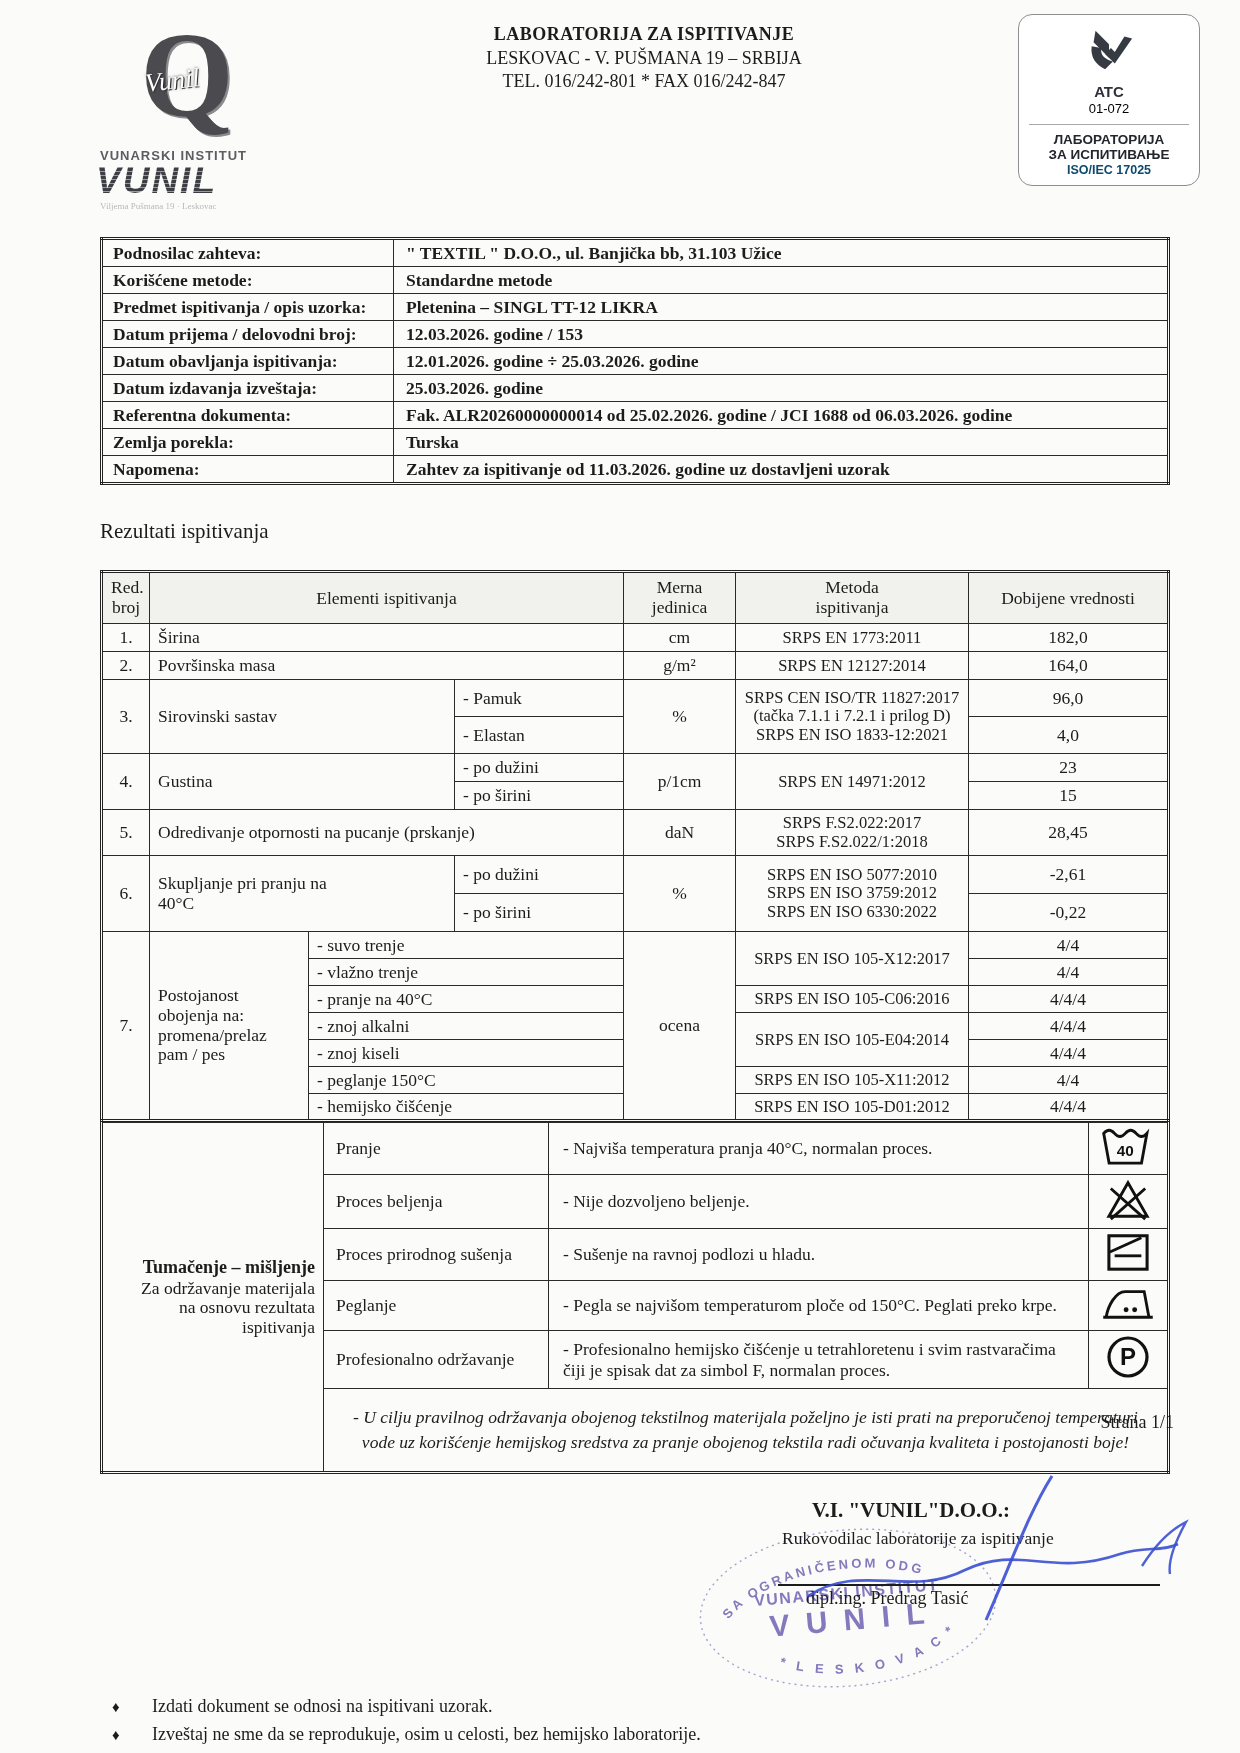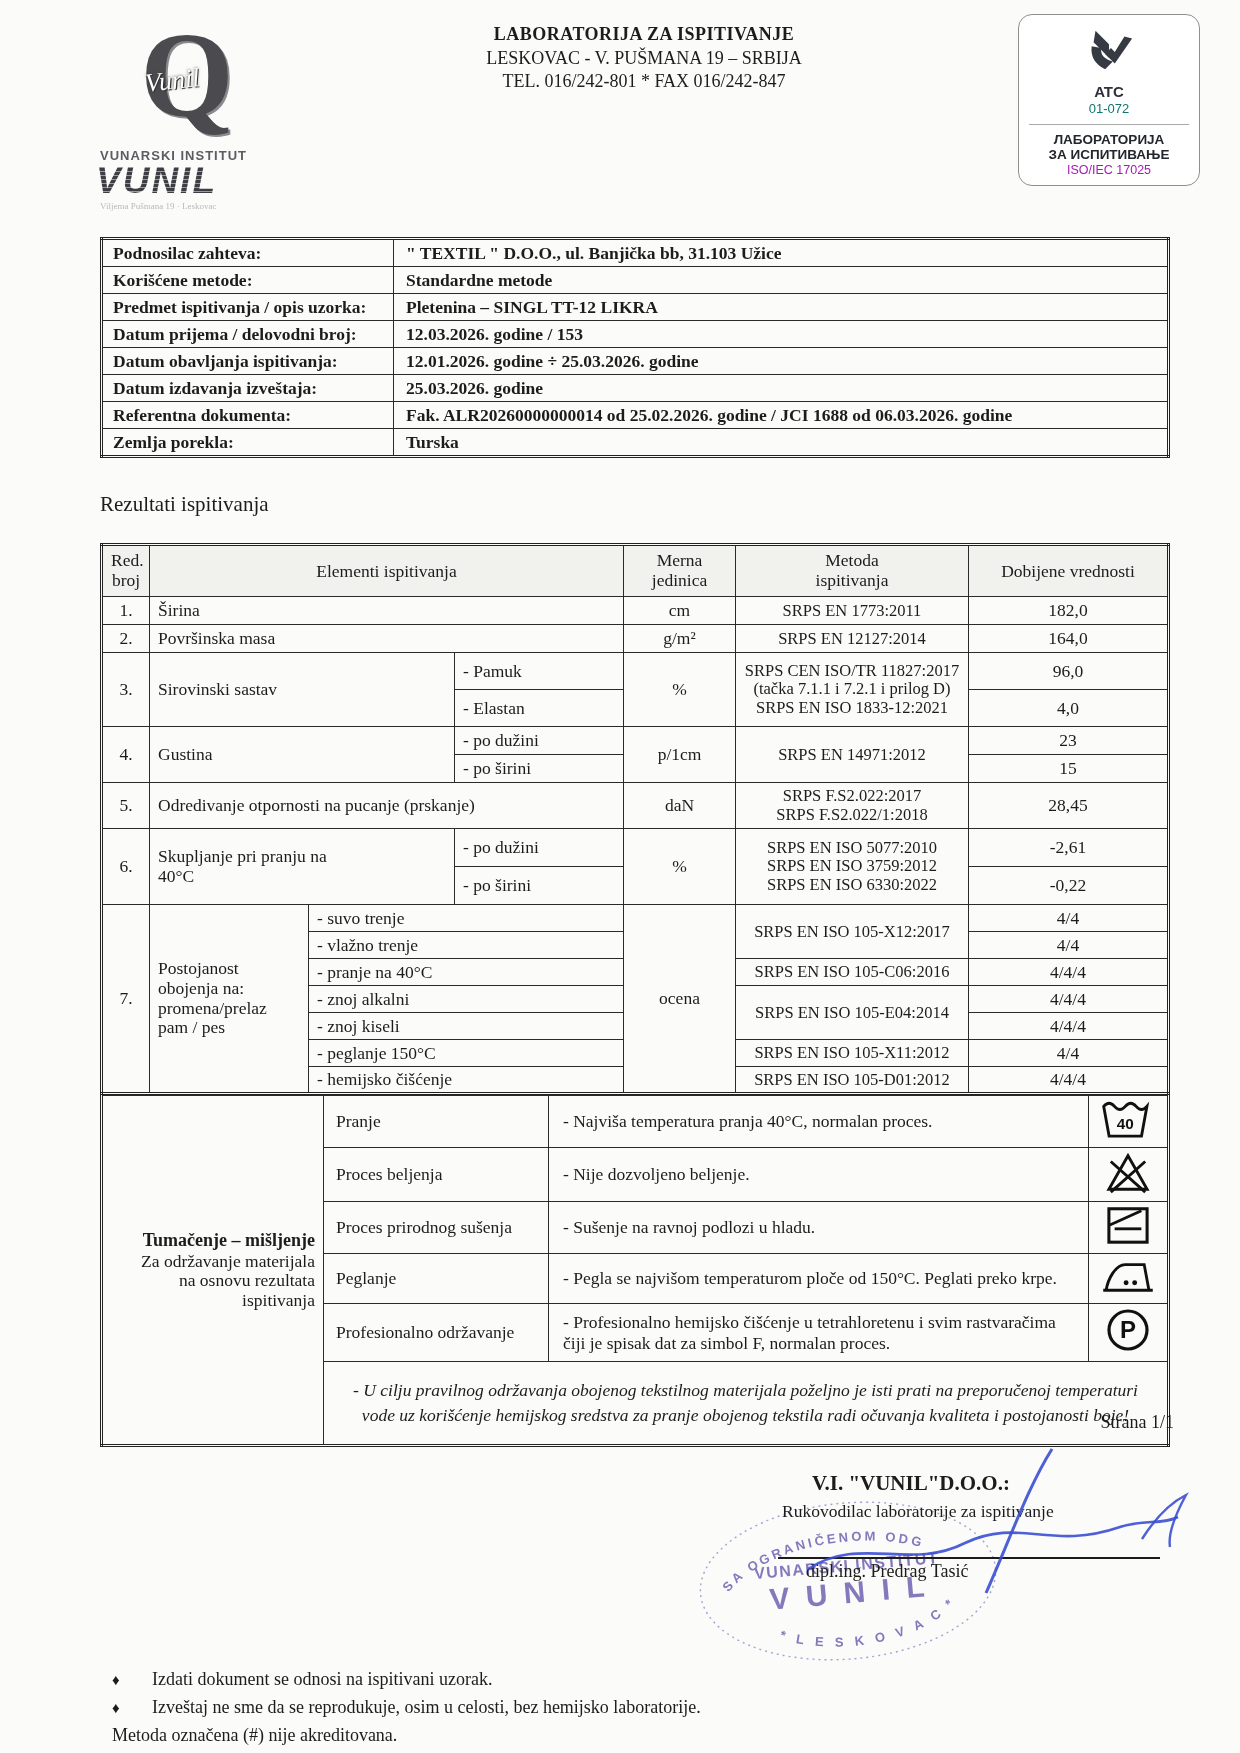--- a/index.html
+++ b/index.html
@@ -31,24 +31,24 @@
   .org-name{font-size:26px;font-weight:bold;letter-spacing:.5px;}
   .org-lab{font-size:18px;font-weight:bold;margin-top:4px;letter-spacing:.5px;}
   .org-addr{font-size:18px;margin-top:3px;}
   .org-tel{font-size:18px;margin-top:2px;}
   .report-line{margin-top:34px;font-size:26px;font-weight:bold;font-style:italic;}
   .report-no{display:inline-block;border-bottom:2.5px solid #1c1c1c;padding:0 34px 2px;margin-left:14px;}
 
   .badge{flex:0 0 168px;margin-left:12px;border:1.5px solid #8f8f8f;border-radius:14px;
     padding:10px 6px 8px;text-align:center;background:#fff;}
   .badge .atc{font-family:"Liberation Sans",sans-serif;font-weight:bold;font-size:15px;color:#2e3138;margin-top:2px;}
-  .badge .code{font-family:"Liberation Sans",sans-serif;font-size:13px;color:#0f766e;margin-top:1px;}
+  .badge .code{font-family:"Liberation Sans",sans-serif;font-size:13px;color:#000000;margin-top:1px;}
   .badge hr{border:none;border-top:1.5px solid #a9a9a9;margin:8px 4px 7px;}
   .badge .c1,.badge .c2{font-family:"Liberation Sans",sans-serif;font-weight:bold;font-size:13.5px;color:#23262c;}
-  .badge .c3{font-family:"Liberation Sans",sans-serif;font-weight:normal;font-size:12.5px;color:#a21caf;margin-top:1px;}
+  .badge .c3{font-family:"Liberation Sans",sans-serif;font-weight:bold;font-size:12.5px;color:#0c4a6e;margin-top:1px;}
 
   
   table{border-collapse:collapse;table-layout:fixed;}
   .doc-tbl{margin-left:100px;width:1067px;font-size:17.5px;}
   .doc-tbl td{border:1.6px solid #2a2a2a;padding:1px 8px;vertical-align:middle;}
   .info-tbl{border:3px double #222;margin-top:26px;font-weight:bold;}
   .info-tbl td{height:24px;}
   .info-tbl .lbl{padding-left:10px;}
   .info-tbl .val{padding-left:12px;}
 
@@ -154,20 +154,24 @@
           <td class="lbl">Datum izdavanja izveštaja:</td>
           <td class="val">25.03.2026.  godine</td>
         </tr>
     <tr>
           <td class="lbl">Referentna dokumenta:</td>
           <td class="val">Fak. ALR20260000000014 od 25.02.2026. godine  /  JCI 1688 od 06.03.2026. godine</td>
         </tr>
     <tr>
           <td class="lbl">Zemlja porekla:</td>
           <td class="val">Turska</td>
+        </tr>
+    <tr>
+          <td class="lbl">Napomena:</td>
+          <td class="val">Zahtev za ispitivanje od 11.03.2026. godine uz dostavljeni uzorak</td>
         </tr>
   </tbody>
     </table>
 
   <div class="sec-title">Rezultati ispitivanja</div>
 
   <table class="doc-tbl res-tbl">
     <colgroup>
       <col style="width:48px">
         <col style="width:159px">

